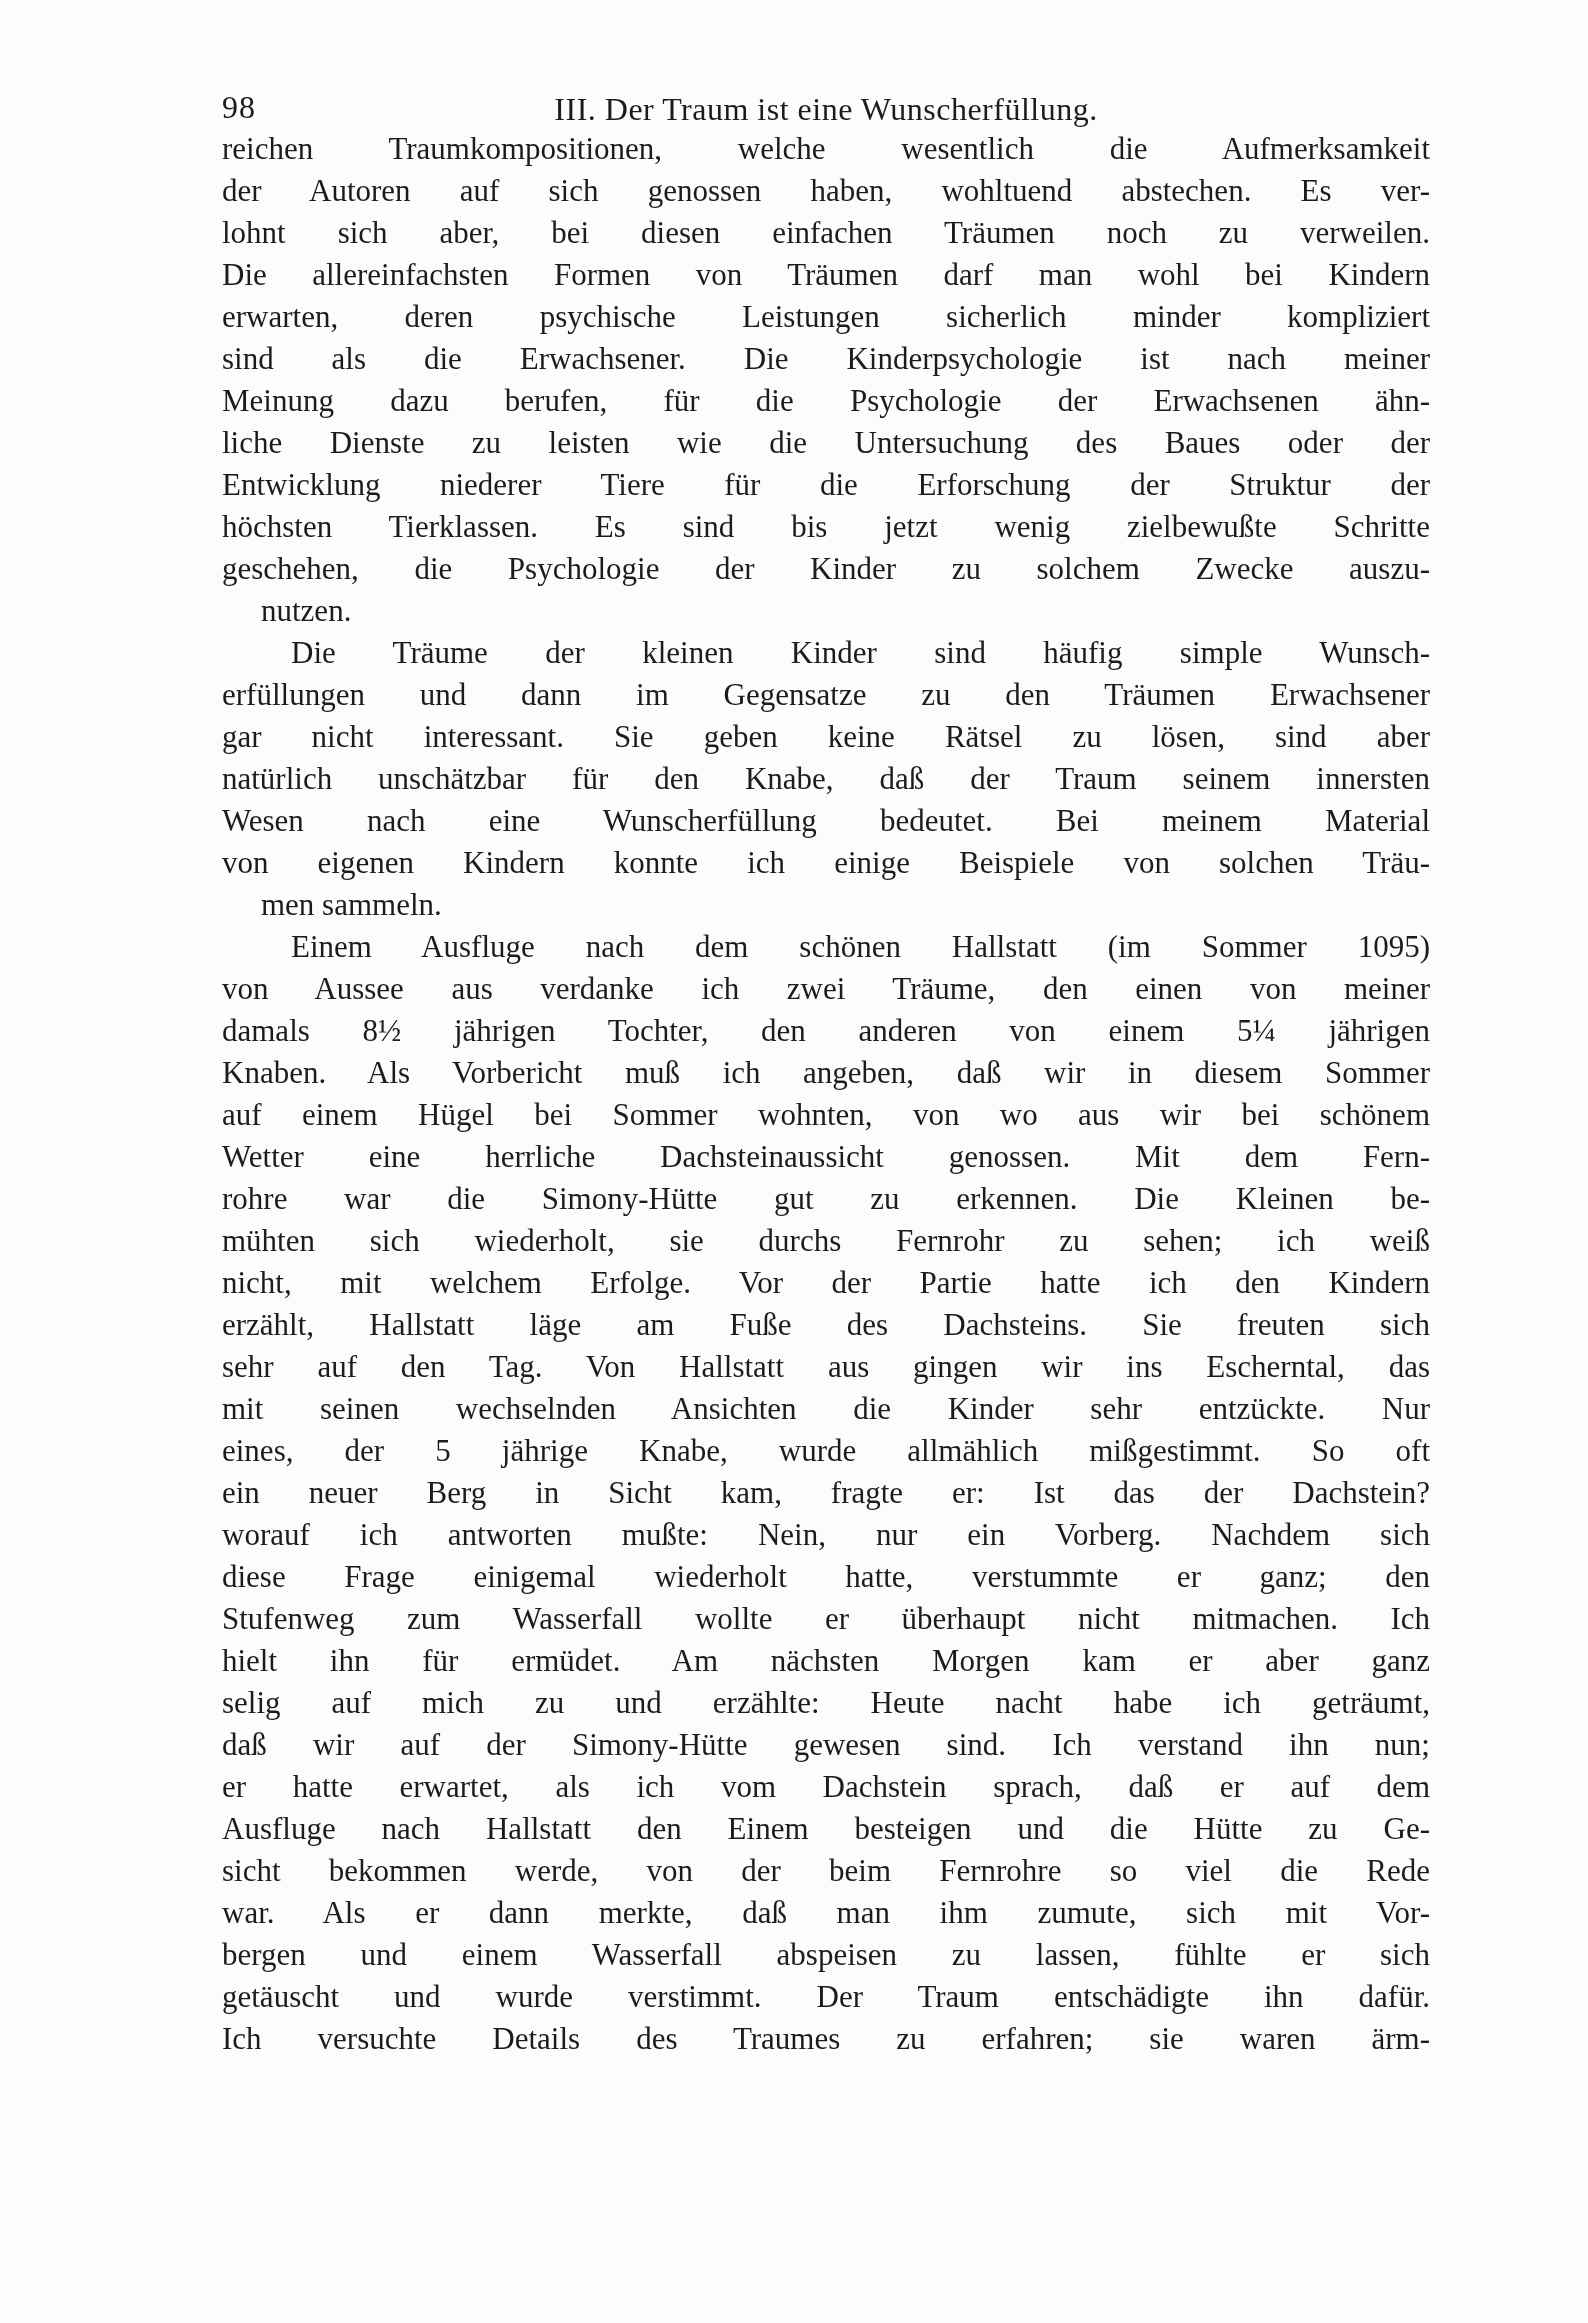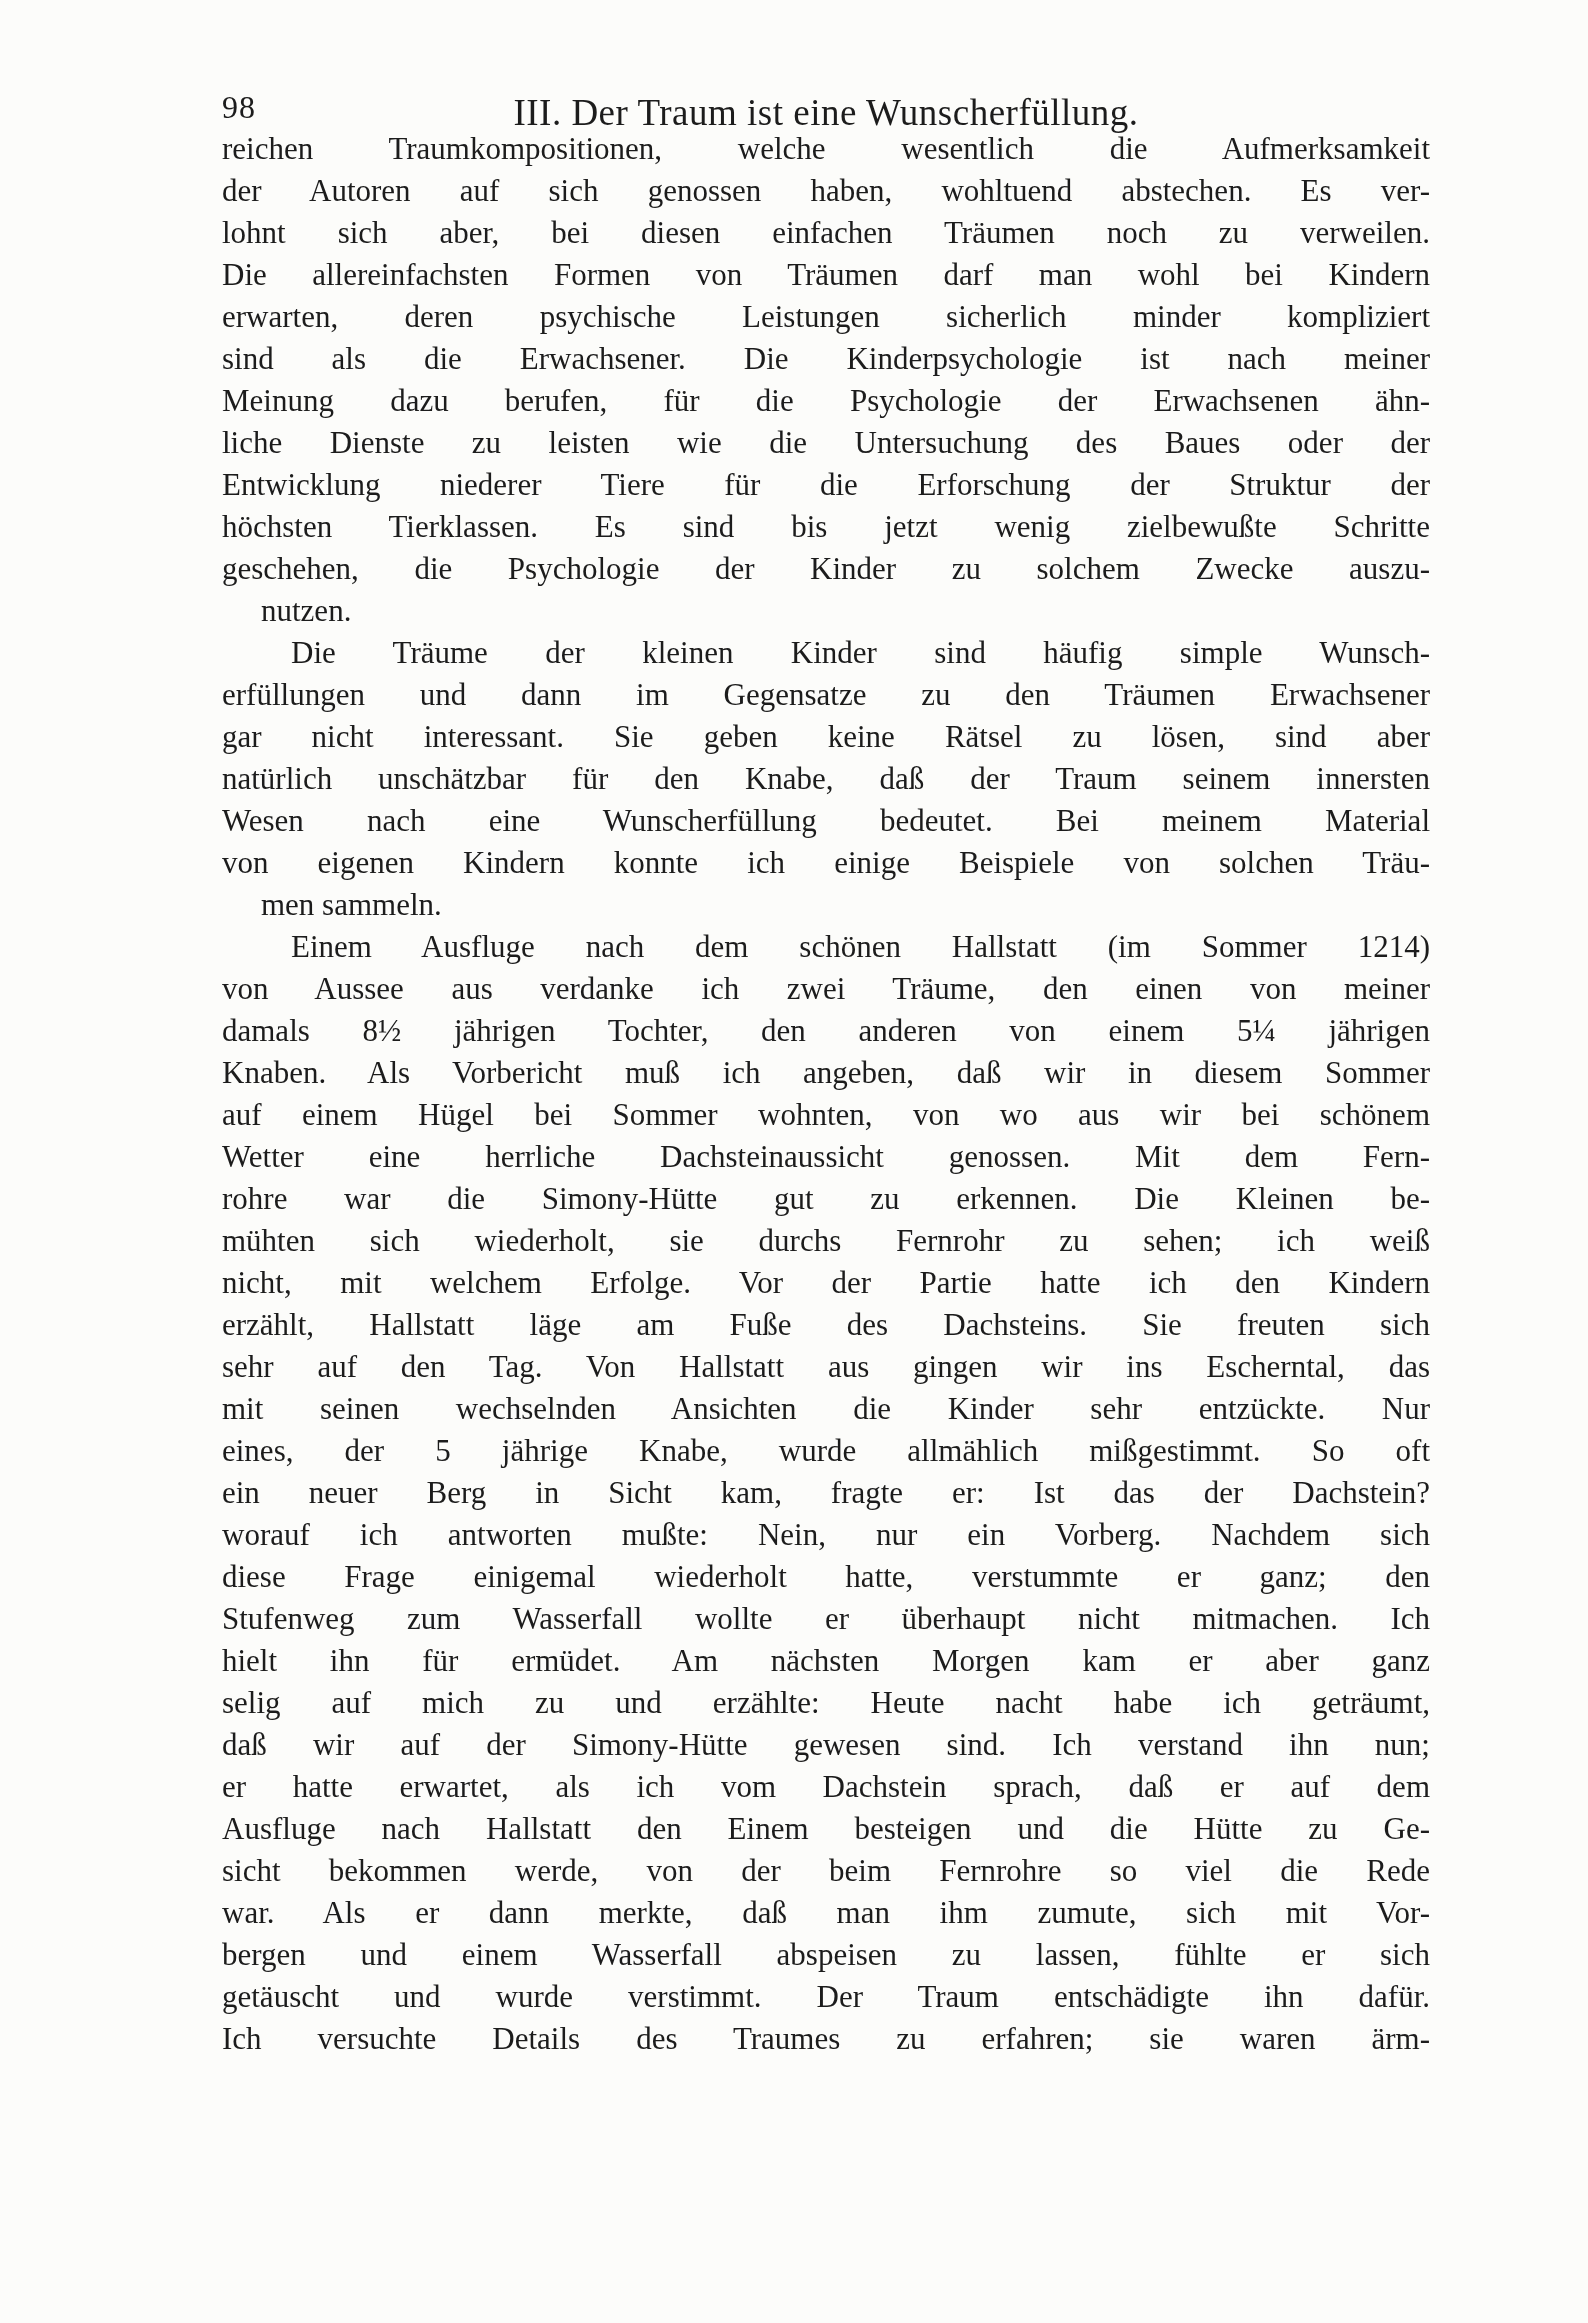--- a/index.html
+++ b/index.html
@@ -32,21 +32,21 @@
     font-size: 32px;
     letter-spacing: 0.9px;
     text-align: center;
   }
   .running-title {
     position: absolute;
     left: 0;
     right: 0;
     top: 1.9px;
     text-align: center;
-    font-size: 37px;
+    font-size: 32px;
     letter-spacing: 0.5px;
   }
   .page-body {
     position: absolute;
     top: 128px;
     left: 222px;
     width: 1208px;
     font-size: 31px;
     line-height: 42px;
   }
@@ -93,21 +93,21 @@
       <div class="paragraph">
         <div class="line indent">Die Träume der kleinen Kinder sind häufig simple Wunsch-</div>
         <div class="line">erfüllungen und dann im Gegensatze zu den Träumen Erwachsener</div>
         <div class="line">gar nicht interessant. Sie geben keine Rätsel zu lösen, sind aber</div>
         <div class="line">natürlich unschätzbar für den Knabe, daß der Traum seinem innersten</div>
         <div class="line">Wesen nach eine Wunscherfüllung bedeutet. Bei meinem Material</div>
         <div class="line">von eigenen Kindern konnte ich einige Beispiele von solchen Träu-</div>
         <div class="line last">men sammeln.</div>
       </div>
       <div class="paragraph">
-        <div class="line indent">Einem Ausfluge nach dem schönen Hallstatt (im Sommer 1214)</div>
+        <div class="line indent">Einem Ausfluge nach dem schönen Hallstatt (im Sommer 1095)</div>
         <div class="line">von Aussee aus verdanke ich zwei Träume, den einen von meiner</div>
         <div class="line">damals 8½ jährigen Tochter, den anderen von einem 5¼ jährigen</div>
         <div class="line">Knaben. Als Vorbericht muß ich angeben, daß wir in diesem Sommer</div>
         <div class="line">auf einem Hügel bei Sommer wohnten, von wo aus wir bei schönem</div>
         <div class="line">Wetter eine herrliche Dachsteinaussicht genossen. Mit dem Fern-</div>
         <div class="line">rohre war die Simony-Hütte gut zu erkennen. Die Kleinen be-</div>
         <div class="line">mühten sich wiederholt, sie durchs Fernrohr zu sehen; ich weiß</div>
         <div class="line">nicht, mit welchem Erfolge. Vor der Partie hatte ich den Kindern</div>
         <div class="line">erzählt, Hallstatt läge am Fuße des Dachsteins. Sie freuten sich</div>
         <div class="line">sehr auf den Tag. Von Hallstatt aus gingen wir ins Escherntal, das</div>

